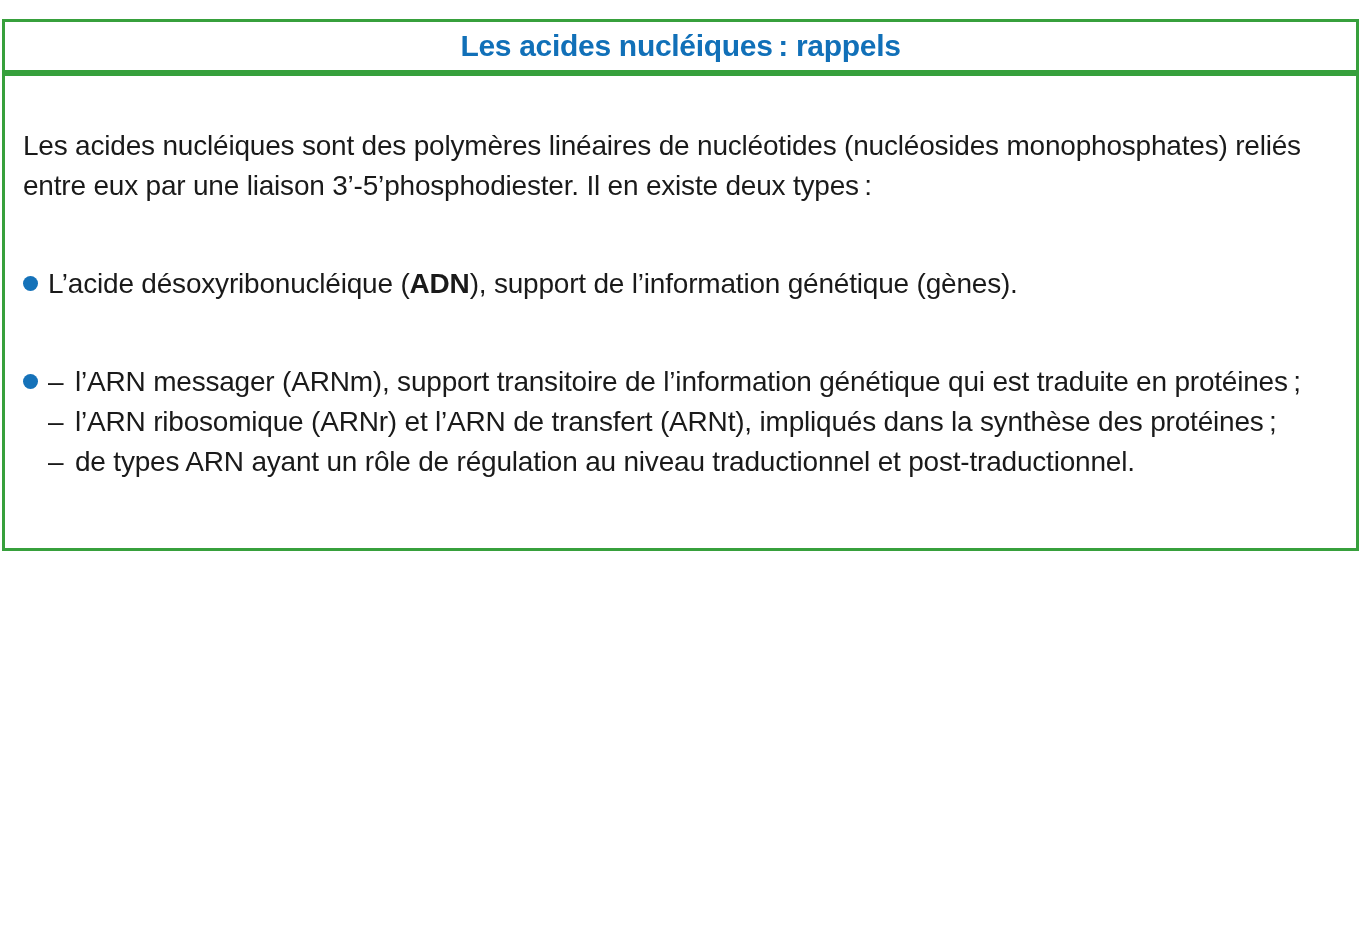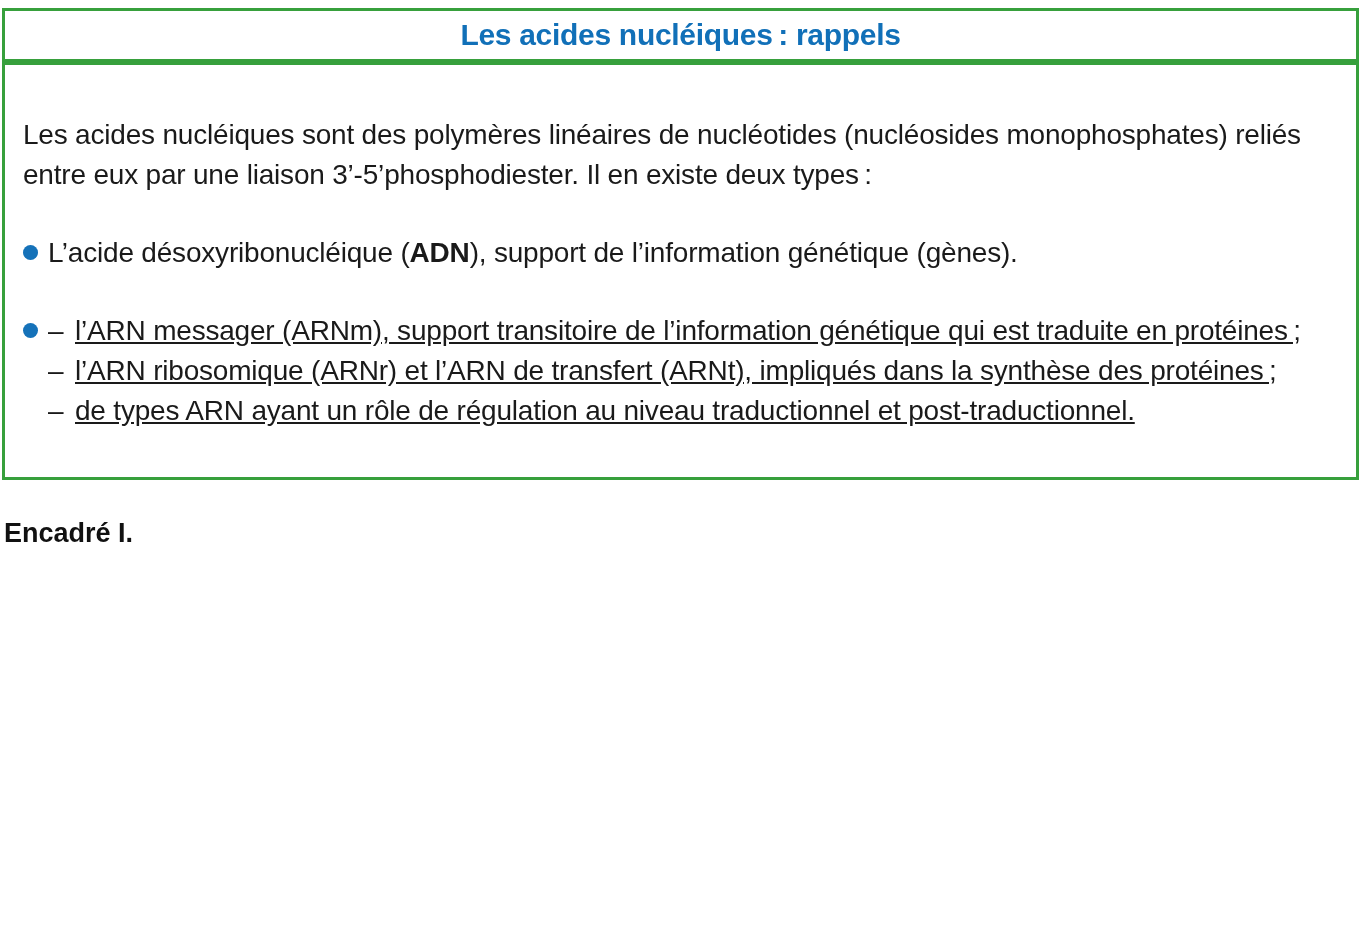--- a/index.html
+++ b/index.html
@@ -8,21 +8,21 @@
     background: #ffffff;
   }
   .page {
     position: relative;
     width: 1361px;
     height: 912px;
     background: #ffffff;
     font-family: "Liberation Sans", "DejaVu Sans", sans-serif;
     color: #1a1a1a;
     box-sizing: border-box;
-    padding: 8px 2px 0 2px;
+    padding: 19px 2px 0 2px;
     overflow: hidden;
   }
   .title-box {
     box-sizing: border-box;
     border: 3px solid #37A03C;
     height: 54px;
     display: flex;
     align-items: center;
     justify-content: center;
   }
@@ -41,39 +41,39 @@
     line-height: 40px;
     letter-spacing: -0.2px;
   }
   .content-box p {
     margin: 30px 0;
   }
   .content-box p:first-child { margin-top: 0; }
   .content-box p:last-child  { margin-bottom: 0; }
   .bullet {
     display: flex;
-    margin: 38px 0;
+    margin: 58px 0;
   }
   .dot {
     flex: none;
     width: 15px;
     height: 15px;
     border-radius: 50%;
     background: #1572B9;
     margin-top: 12px;
     margin-right: 10px;
   }
   .bullet-body { flex: 1; }
   b, strong { font-weight: bold; }
   .sub-item { display: flex; }
   .dash {
     flex: none;
     width: 27px;
   }
-  .sub-text { flex: 1; text-decoration: underline; }
+  .sub-text { flex: 1; }
   .caption {
     margin-top: 38px;
     margin-left: 2px;
     font-size: 27px;
     font-weight: bold;
     color: #111111;
   }
 </style>
 </head>
 <body>
@@ -111,15 +111,14 @@
           <span class="dash">–</span>
           <span class="sub-text">de types ARN ayant un rôle de régulation au niveau traductionnel et post-traductionnel.</span>
         </div>
       </div>
     </div>
 
 
 
   </div>
 
-  <div class="caption">Encadré I.</div>
 
 </div>
 
 </body></html>

